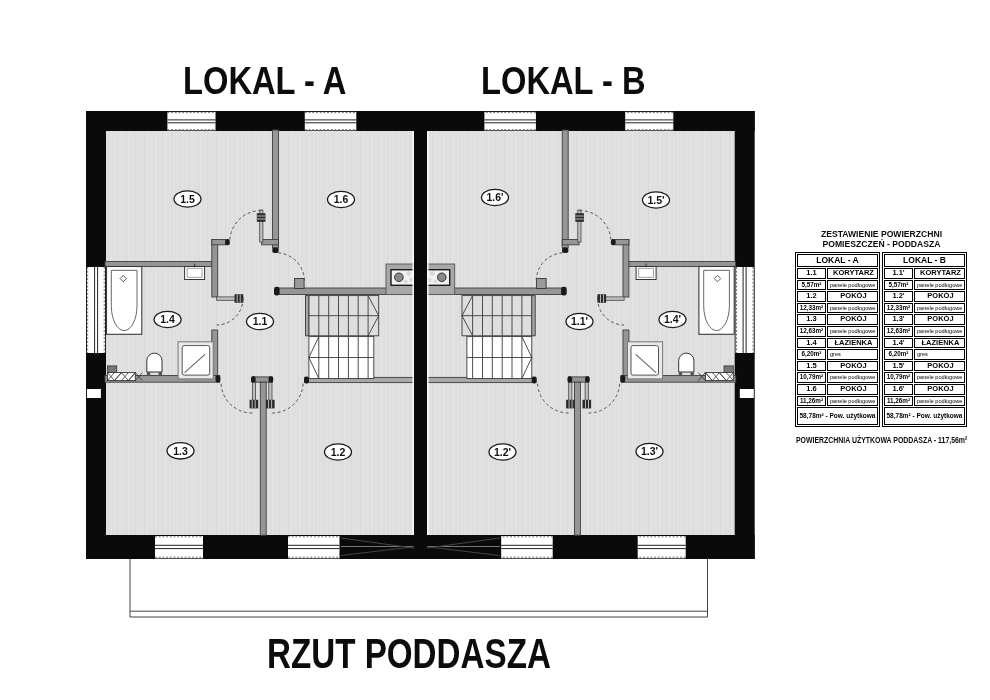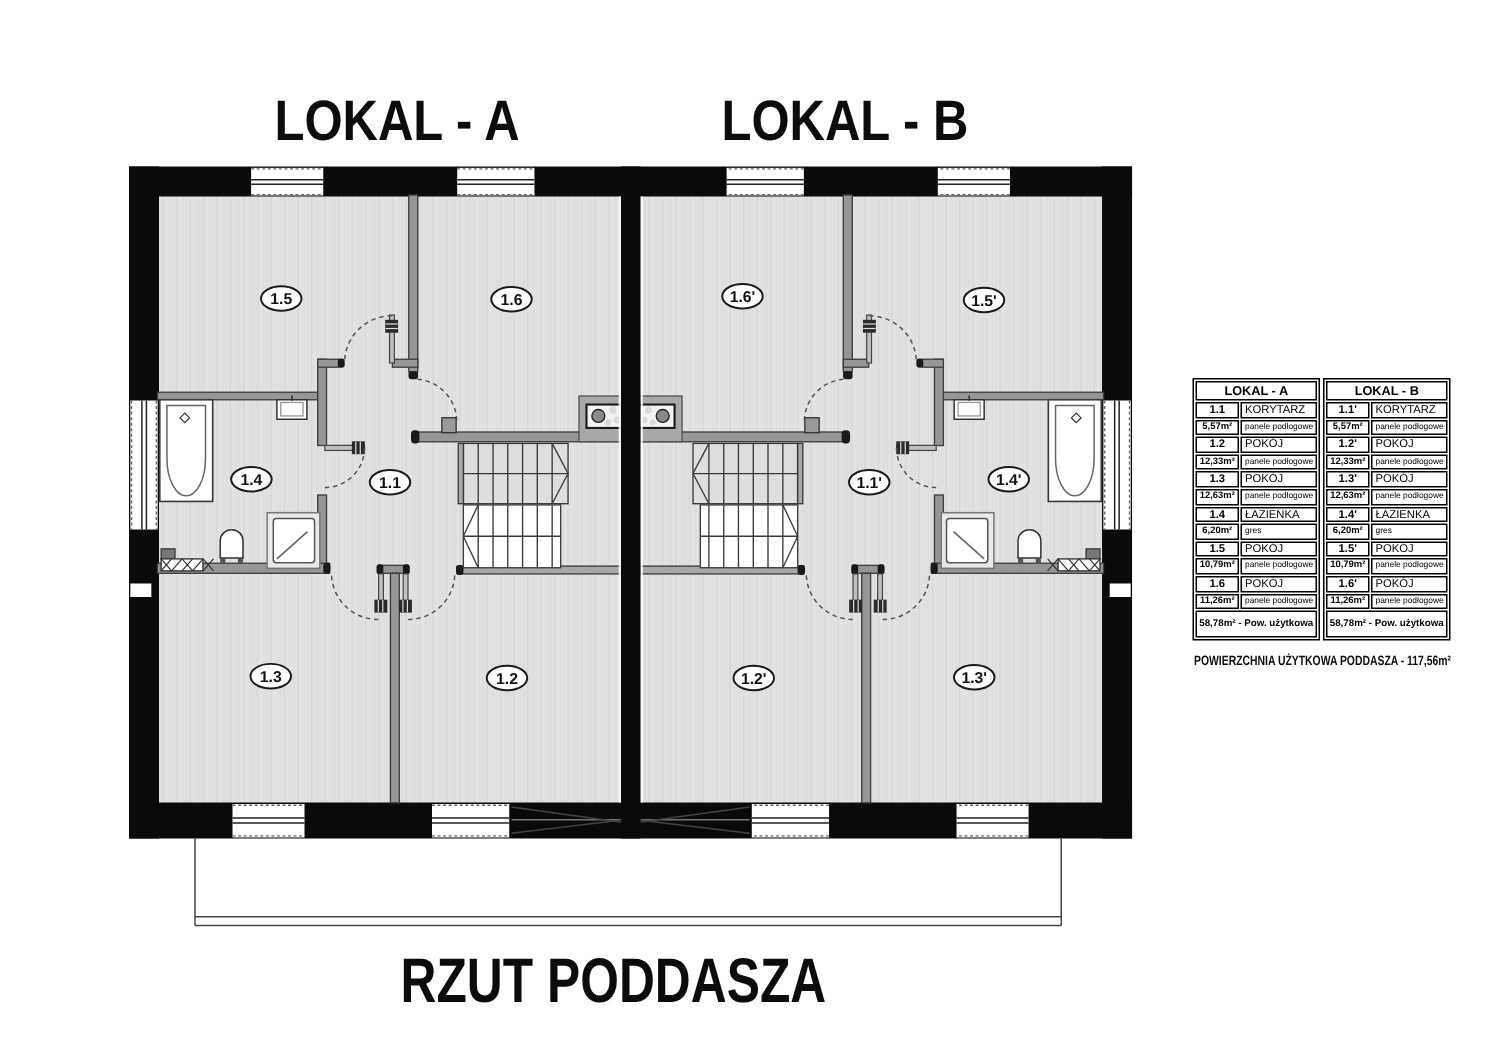--- a/index.html
+++ b/index.html
@@ -1,21 +1,21 @@
 <!DOCTYPE html>
 <html><head><meta charset="utf-8">
 <style>
 html,body{margin:0;padding:0;background:#fff;}
 #page{position:relative;width:990px;height:700px;background:#fff;font-family:"Liberation Sans",sans-serif;overflow:hidden;}
 .ttl{position:absolute;font-weight:bold;color:#0c0c0c;white-space:nowrap;}
 #tblwrap{position:absolute;left:795px;top:252px;width:173px;color:#000;}
 table.ar{border-collapse:separate;border-spacing:1px;background:#fff;border:1px solid #000;width:85px;table-layout:fixed;position:absolute;top:0;}
 table.ar td{border:1px solid #000;padding:0;overflow:hidden;white-space:nowrap;}
 td.num{text-align:center;font-size:7.5px;font-weight:bold;}
-td.nam{text-align:left;font-size:7.5px;font-weight:normal;padding-left:2px!important;}
+td.nam{text-align:center;font-size:7.5px;font-weight:bold;padding-left:2px!important;}
 td.ar2{text-align:center;font-size:6.3px;font-weight:bold;}
 td.fin{text-align:left;font-size:5.6px;padding-left:2px!important;}
 td.hdr{text-align:center;font-size:8.5px;font-weight:bold;height:11px;line-height:11px;}
 td.sum{text-align:center;font-size:6.5px;font-weight:bold;height:16px;line-height:16px;}
 tr.ra td{height:8.6px;line-height:8.4px;}
 tr.rb td{height:8.6px;line-height:8.4px;}
 </style></head>
 <body>
 <div id="page">
 
@@ -290,20 +290,21 @@
         </g>
 </g>
 </svg>
 
 <div class="ttl" style="left:183px;top:60px;font-size:38px;transform:scaleX(0.86);transform-origin:0 0;">LOKAL - A</div>
 
 <div class="ttl" style="left:481px;top:60px;font-size:38px;transform:scaleX(0.86);transform-origin:0 0;">LOKAL - B</div>
 
 <div class="ttl" style="left:267px;top:630px;font-size:42px;transform:scaleX(0.79);transform-origin:0 0;">RZUT PODDASZA</div>
 
+<div class="ttl" style="left:795px;top:229px;width:173px;font-size:8.6px;text-align:center;line-height:10px;">ZESTAWIENIE POWIERZCHNI<br>POMIESZCZEŃ - PODDASZA</div>
 
 <div id="tblwrap">
 
 <table class="ar" style="left:0;">
         <colgroup>
           <col style="width:29px">
           <col style="width:51px">
         </colgroup>
 <tbody>
           <tr>

